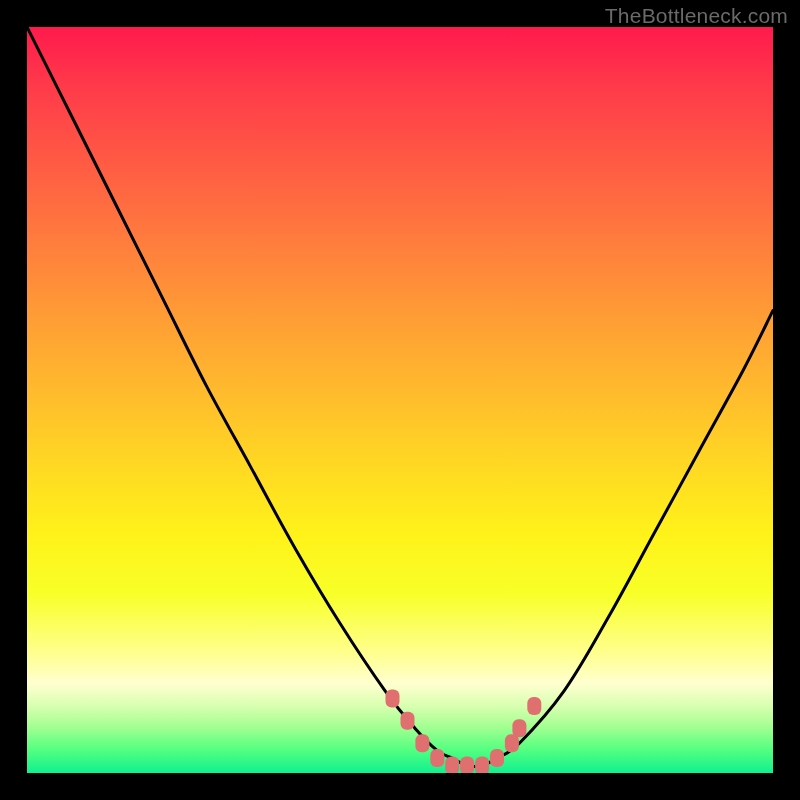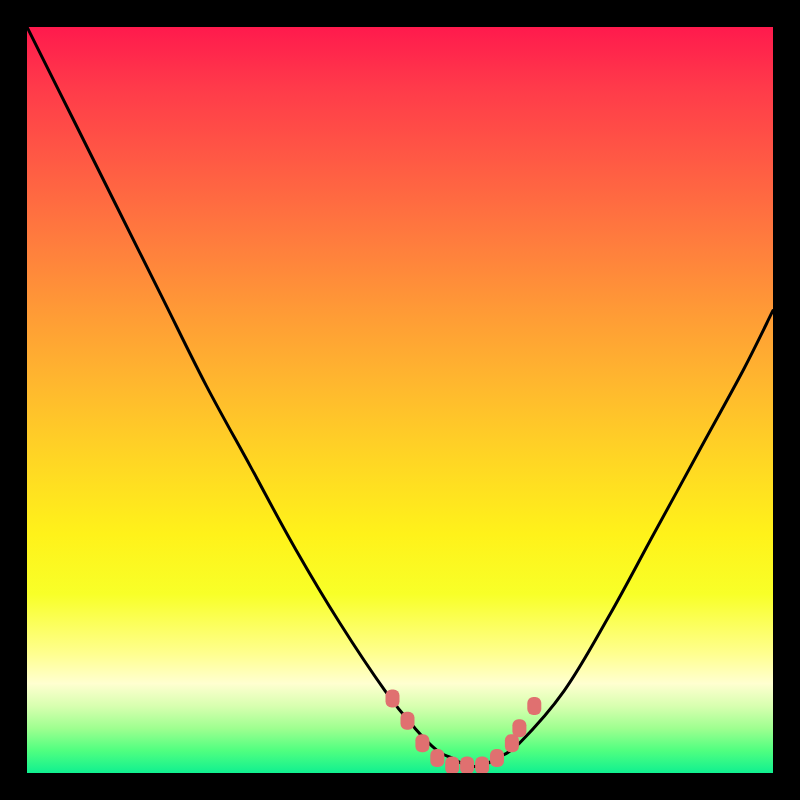--- a/index.html
+++ b/index.html
@@ -88,14 +88,15 @@
           <rect x="433.1" y="729.5" width="14" height="18" rx="6" ry="6" fill="#e07070"></rect>
           <rect x="448.1" y="729.5" width="14" height="18" rx="6" ry="6" fill="#e07070"></rect>
           <rect x="463.0" y="722.1" width="14" height="18" rx="6" ry="6" fill="#e07070"></rect>
           <rect x="477.9" y="707.2" width="14" height="18" rx="6" ry="6" fill="#e07070"></rect>
           <rect x="485.4" y="692.2" width="14" height="18" rx="6" ry="6" fill="#e07070"></rect>
           <rect x="500.3" y="669.9" width="14" height="18" rx="6" ry="6" fill="#e07070"></rect>
         </g>
     </svg>
   </div>
 
+  <div class="attribution">TheBottleneck.com</div>
 
 </div>
 
 </body></html>

